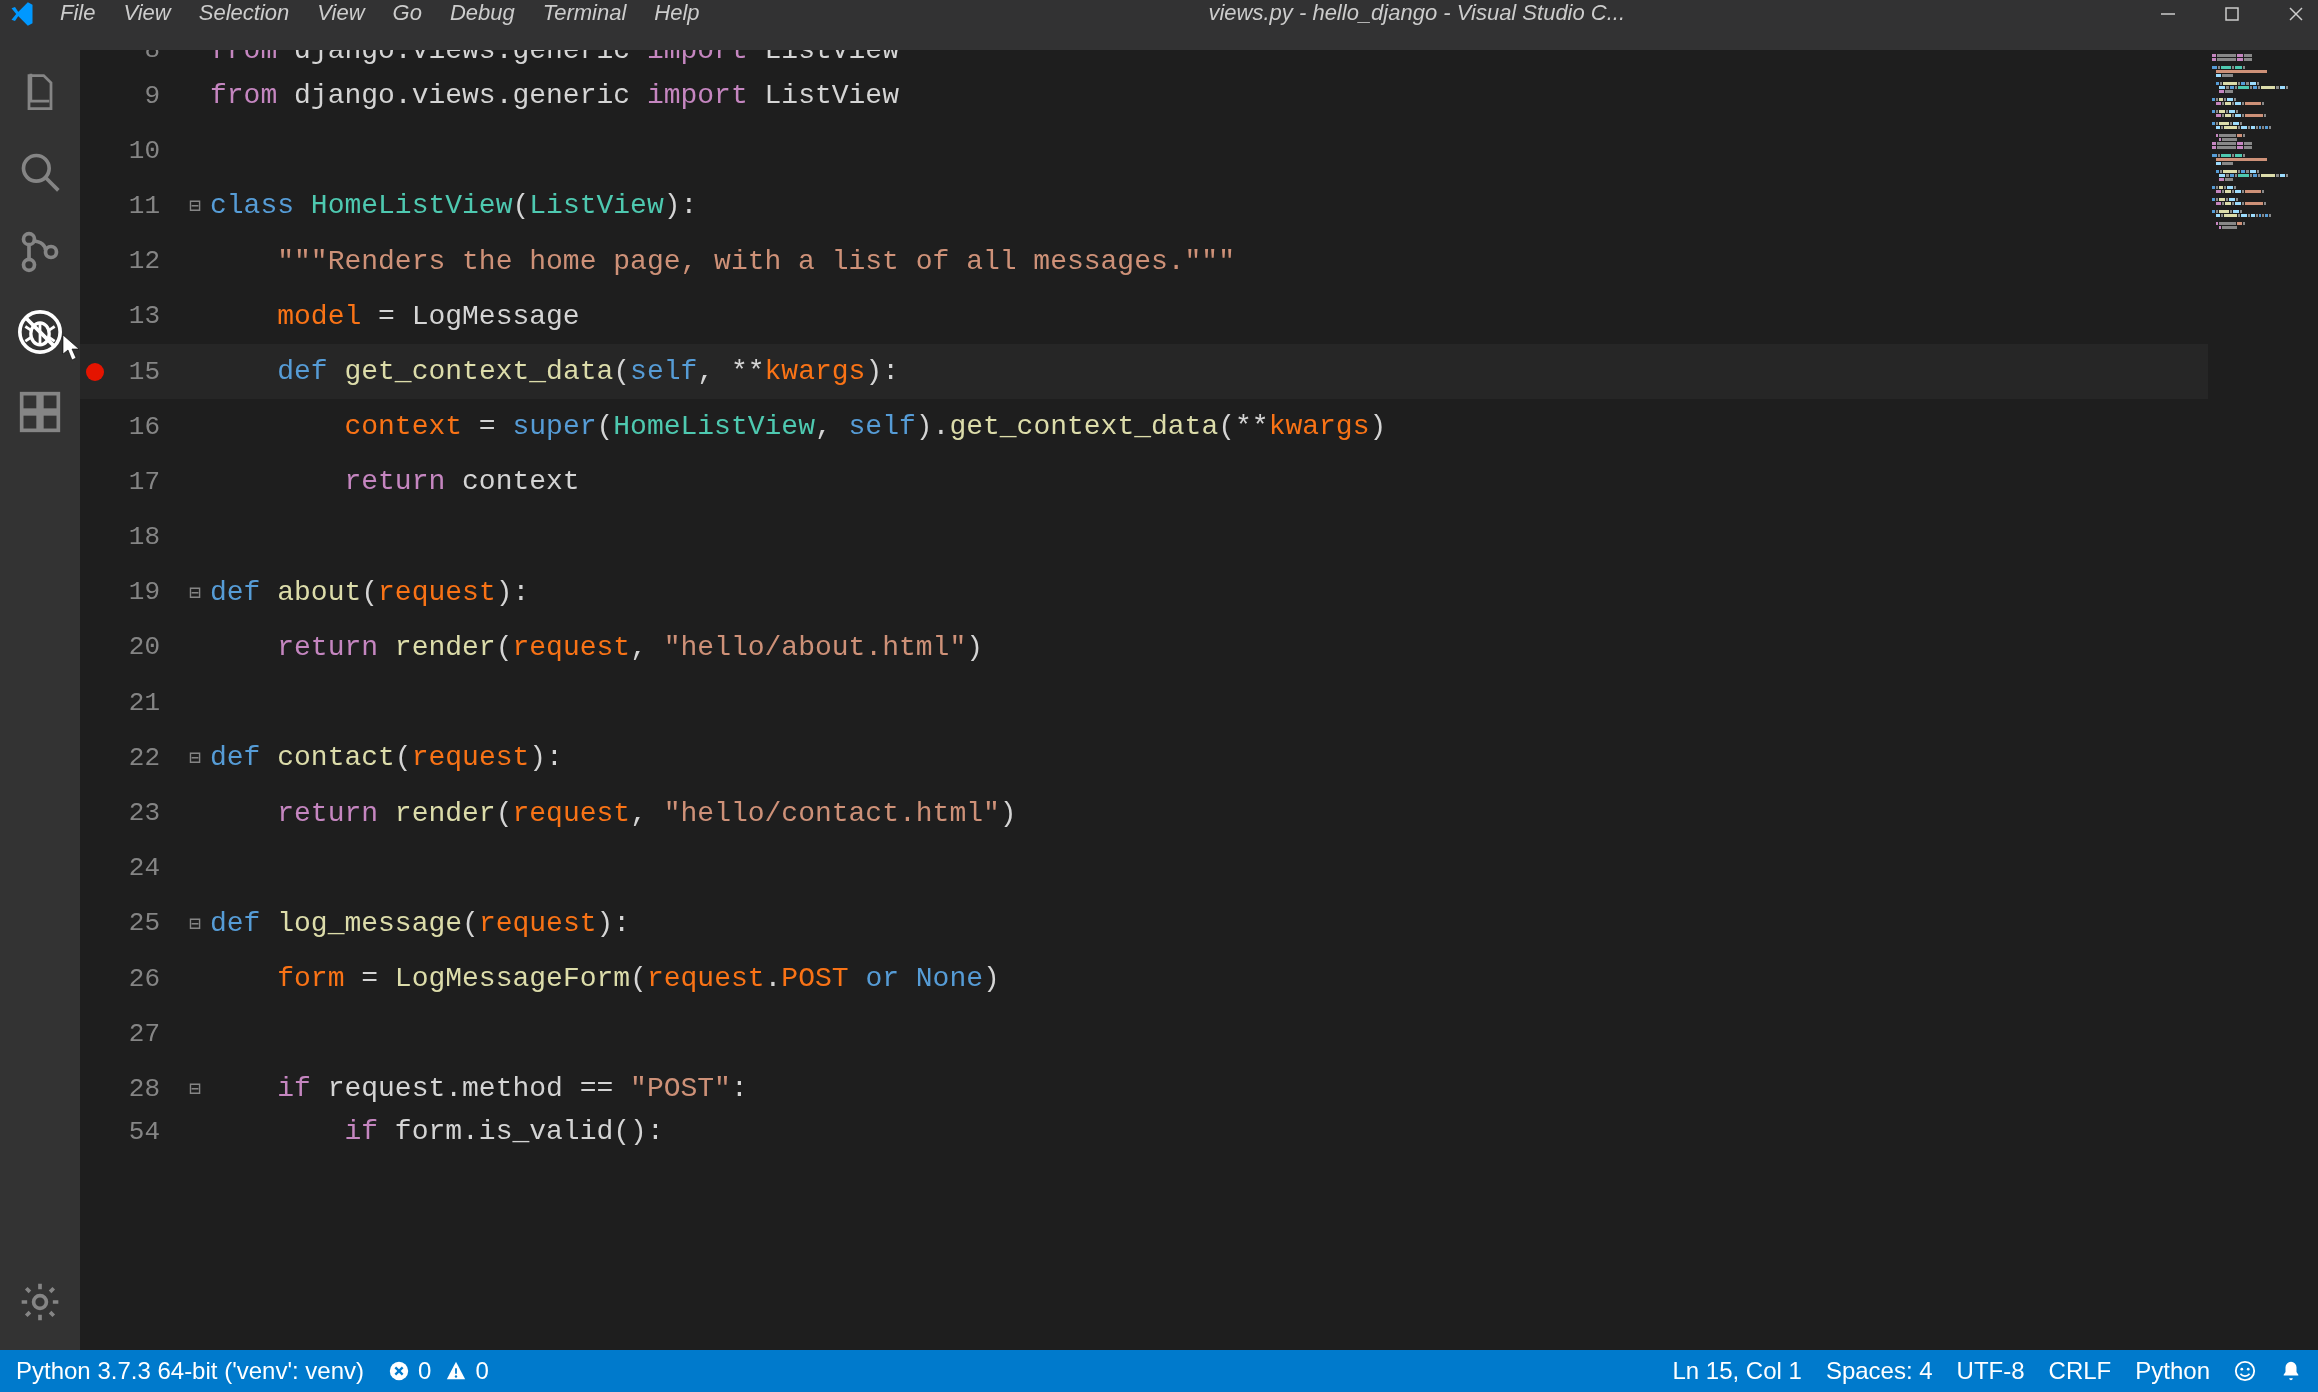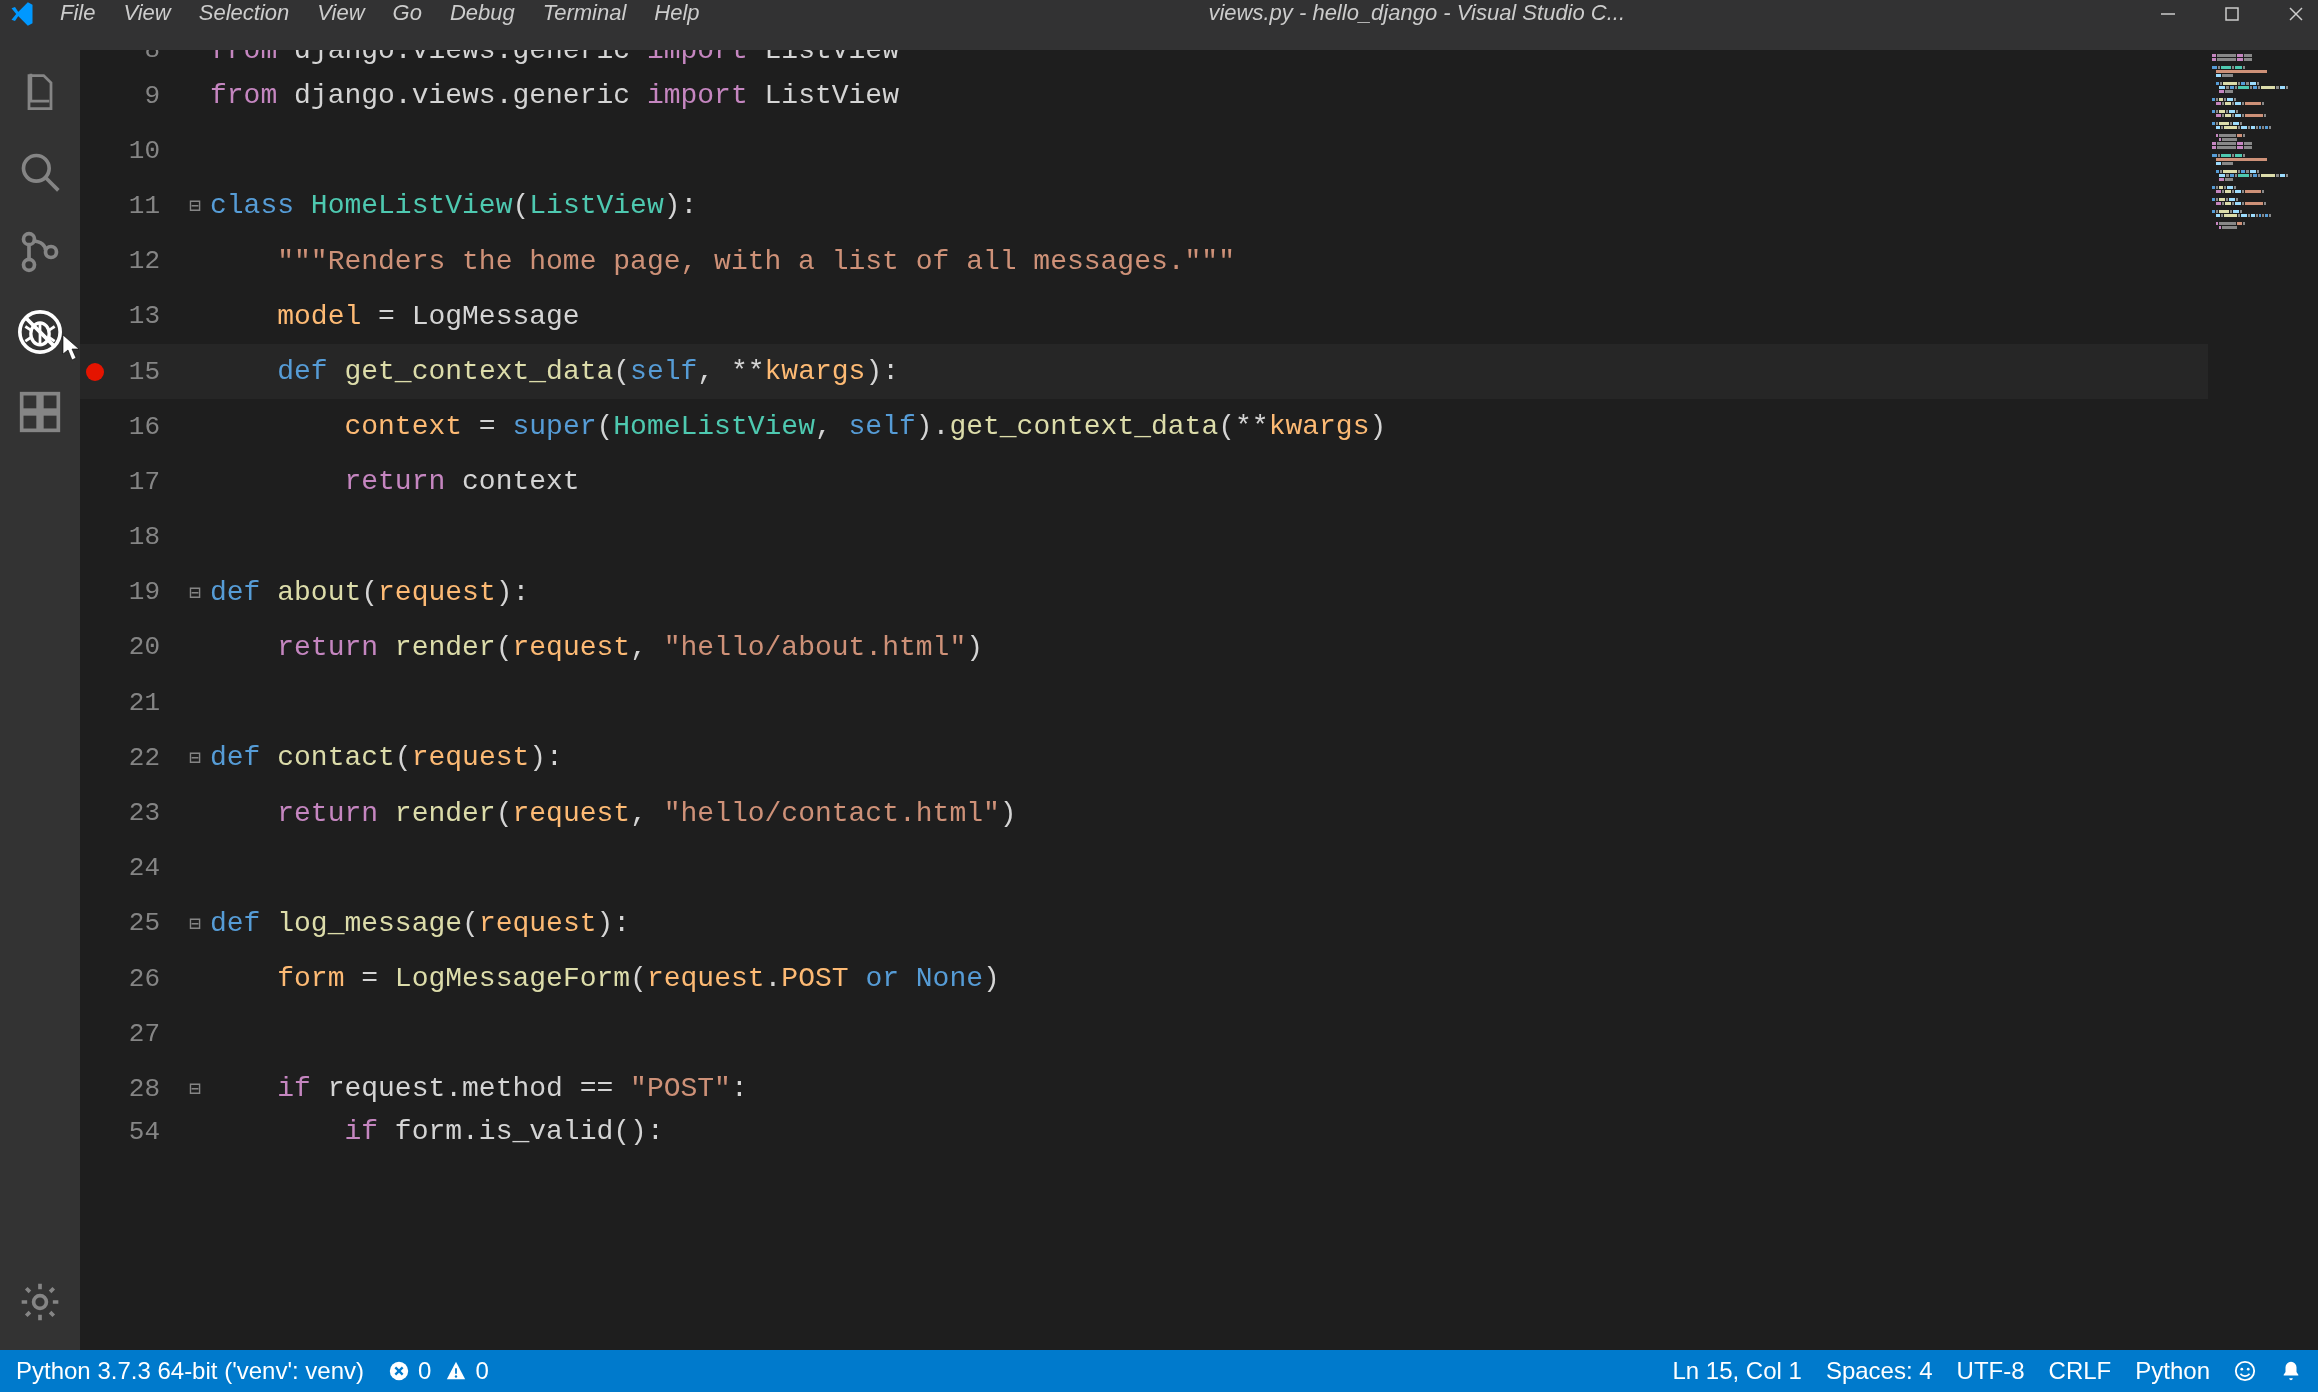--- a/index.html
+++ b/index.html
@@ -83,21 +83,21 @@
   .line-num { width: 70px; text-align: right; color: #858585; padding-right: 20px; font-size: 26px; }
   .fold-col { width: 30px; color: #858585; font-size: 20px; text-align: center; }
   .code-content { white-space: pre; }
   .line-row.current { background: rgba(255,255,255,0.04); }
   
   .tk-kw { color: #c586c0; }
   .tk-kw2 { color: #569cd6; }
   .tk-cls { color: #4ec9b0; }
   .tk-fn { color: #dcdcaa; }
   .tk-str { color: #ce9178; }
-  .tk-var { color: #fdba74; }
+  .tk-var { color: #f97316; }
   .tk-self { color: #569cd6; }
   .tk-punc { color: #d4d4d4; }
   .tk-plain { color: #d4d4d4; }
   .tk-builtin { color: #569cd6; }
   
   .minimap {
     position: absolute;
     right: 0; top: 0;
     width: 110px;
     height: 100%;

